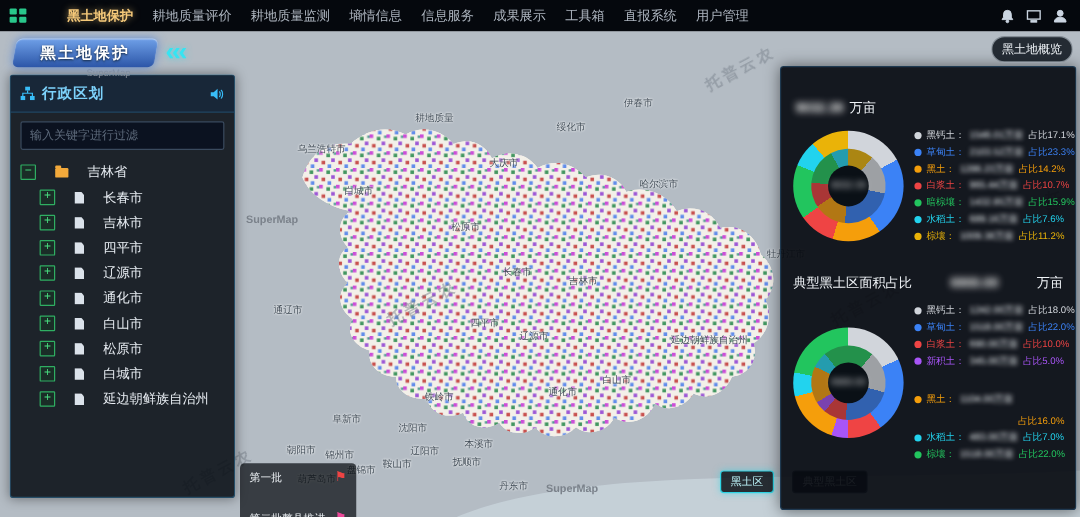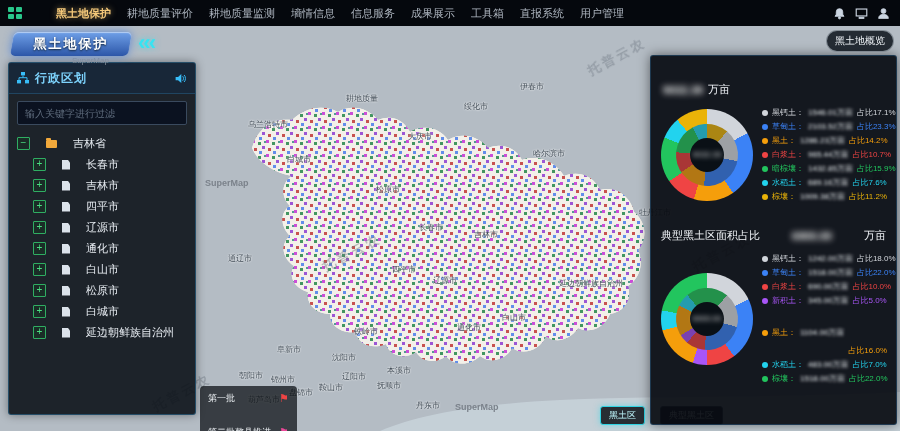--- a/index.html
+++ b/index.html
@@ -84,21 +84,21 @@
   .lg-row{display:flex;align-items:center;gap:4px;font-size:8px;white-space:nowrap;}
   .lg-dot{width:6px;height:6px;border-radius:50%;flex:none;}
   .lg-val{color:#eef2f6;filter:blur(1.6px);}
   
   .map-legend{position:absolute;left:200px;top:338px;z-index:20;background:rgba(8,12,16,.72);
     border-radius:4px;padding:6px 8px;display:flex;flex-direction:column;gap:21px;margin-top:48px;}
   .ml-row{display:flex;align-items:center;gap:8px;font-size:9px;color:#eef2f6;white-space:nowrap;cursor:pointer;}
   .ml-row .flag{margin-left:auto;font-size:11px;line-height:9px;}
   .flag::before{content:"⚑";}
   
-  .layer-toggles{position:absolute;left:552px;top:406px;z-index:20;display:flex;gap:15px;padding-left:48px;}
+  .layer-toggles{position:absolute;left:552px;top:392px;z-index:20;display:flex;gap:15px;padding-left:48px;}
   .layer-btn{height:17px;display:flex;align-items:center;padding:0 8px;font-size:9px;color:#e5e7eb;
     background:rgba(10,16,22,.85);border:1px solid #4b5a68;border-radius:3px;cursor:pointer;white-space:nowrap;}
   .layer-btn.active{border-color:#2fd4e4;color:#bff6fb;box-shadow:0 0 6px rgba(47,212,228,.55);}
   
   .svg-ic{flex:none;}
 </style>
 </head>
 <body>
 
 <div class="screen">

